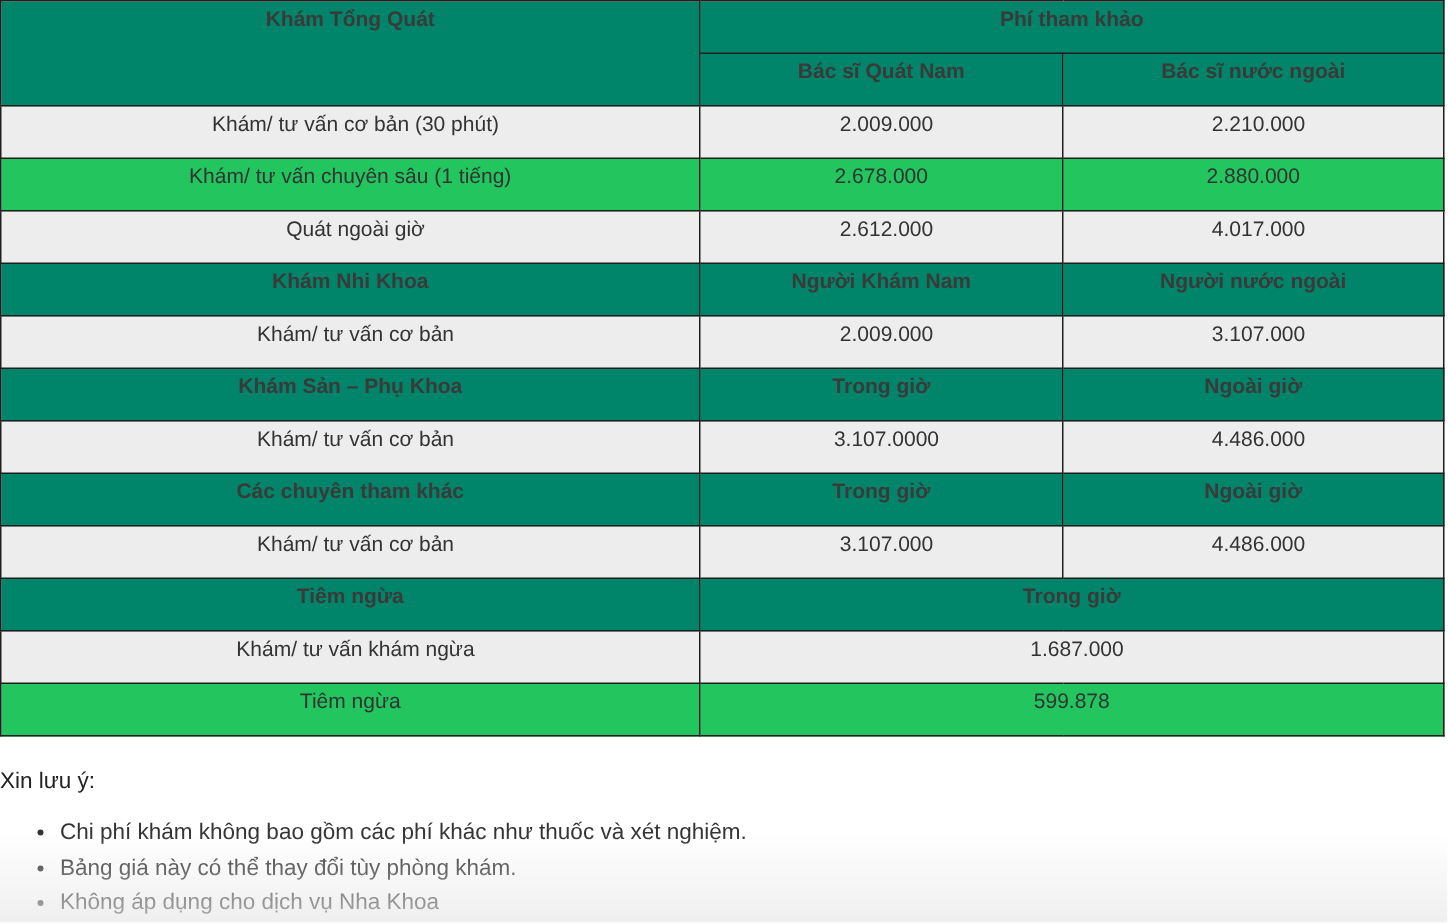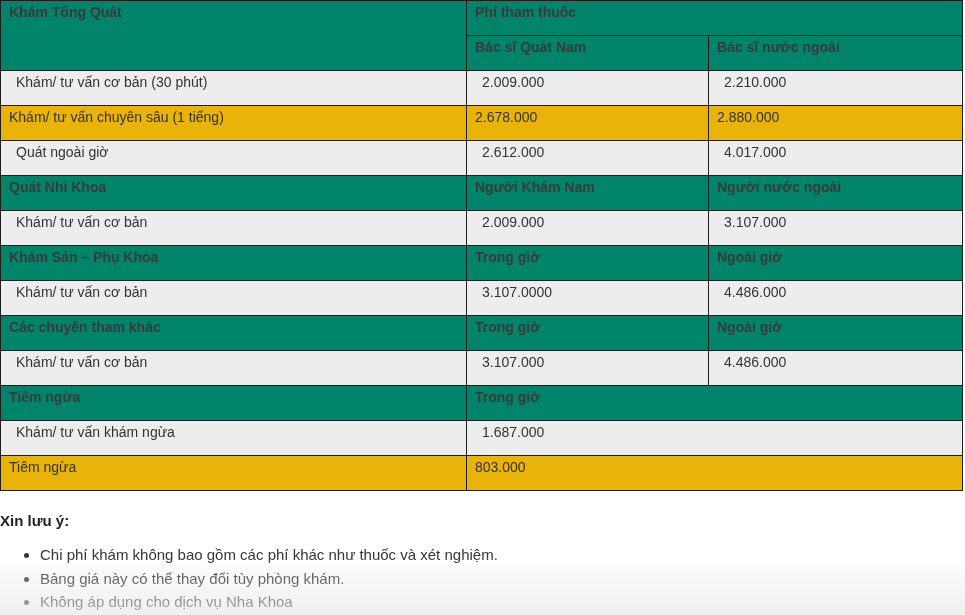--- a/index.html
+++ b/index.html
@@ -6,50 +6,50 @@
   body {
     width:965px; height:615px; overflow:hidden; background:#ffffff;
     font-family:"Liberation Sans", sans-serif; color:#333333; position:relative;
   }
   table.price-table {
     position:absolute; left:0; top:0; width:962px;
     border-collapse:collapse; table-layout:fixed; font-size:14px;
   }
   table.price-table td {
     border:1px solid #1e1e1e; padding:0 8px; vertical-align:top;
-    height:35px; box-sizing:border-box; padding-top:2px; line-height:18px;
+    height:35px; box-sizing:border-box; padding-top:2px; line-height:18px;text-align:center;
   }
   col.c1 { width:466px; } col.c2 { width:242px; } col.c3 { width:254px; }
   tr.head td { background:#00856A; color:#3a3a3a; font-weight:bold; }
   tr.grey td { background:#EDEDED;padding-left:15px; }
-  tr.white td { background:#eab308; }
+  tr.white td { background:#22c55e; }
   td.tall { height:70px; }
   .notes { position:absolute; left:0; top:512px; width:965px; }
-  .notes-title { font-weight:bold; font-size:15px; color:#222; margin:0 0 0 0; }
+  .notes-title { font-weight:normal; font-size:15px; color:#222; margin:0 0 0 0; }
   ul.notes-list { margin:14px 0 0 0; padding-left:40px; font-size:15px; color:#333; }
   ul.notes-list li { line-height:23.5px; }
   .fade {
     position:absolute; left:0; bottom:0; width:965px; height:60px;
     background:linear-gradient(to bottom, rgba(240,240,240,0), rgba(232,232,232,0.7));
     pointer-events:none;
   }
 </style>
 </head>
 <body>
 
 <table class="price-table">
   <colgroup>
       <col class="c1">
       <col class="c2">
       <col class="c3">
     </colgroup>
   <tbody>
     <tr class="head">
       <td rowspan="2" class="tall">Khám Tổng Quát</td>
-      <td colspan="2">Phí tham thuốc</td>
+      <td colspan="2">Phí tham khảo</td>
     </tr>
     <tr class="head">
       <td>Bác sĩ Quát Nam</td>
       <td>Bác sĩ nước ngoài</td>
     </tr>
     <tr class="grey">
       <td>Khám/ tư vấn cơ bản (30 phút)</td>
       <td>2.009.000</td>
       <td>2.210.000</td>
     </tr>
@@ -58,21 +58,21 @@
       <td>2.678.000</td>
       <td>2.880.000</td>
     </tr>
     <tr class="grey">
       <td>Quát ngoài giờ</td>
       <td>2.612.000</td>
       <td>4.017.000</td>
     </tr>
 
     <tr class="head">
-      <td>Quát Nhi Khoa</td>
+      <td>Khám Nhi Khoa</td>
       <td>Người Khám Nam</td>
       <td>Người nước ngoài</td>
     </tr>
     <tr class="grey">
       <td>Khám/ tư vấn cơ bản</td>
       <td>2.009.000</td>
       <td>3.107.000</td>
     </tr>
 
     <tr class="head">
@@ -100,21 +100,21 @@
     <tr class="head">
       <td>Tiêm ngừa</td>
       <td colspan="2">Trong giờ</td>
     </tr>
     <tr class="grey">
       <td>Khám/ tư vấn khám ngừa</td>
       <td colspan="2">1.687.000</td>
     </tr>
     <tr class="white">
       <td>Tiêm ngừa</td>
-      <td colspan="2">803.000</td>
+      <td colspan="2">599.878</td>
     </tr>
   </tbody>
 </table>
 
 <div class="notes">
   <div class="notes-title">Xin lưu ý:</div>
   <ul class="notes-list">
     <li>Chi phí khám không bao gồm các phí khác như thuốc và xét nghiệm.</li>
     <li>Bảng giá này có thể thay đổi tùy phòng khám.</li>
     <li>Không áp dụng cho dịch vụ Nha Khoa</li>

